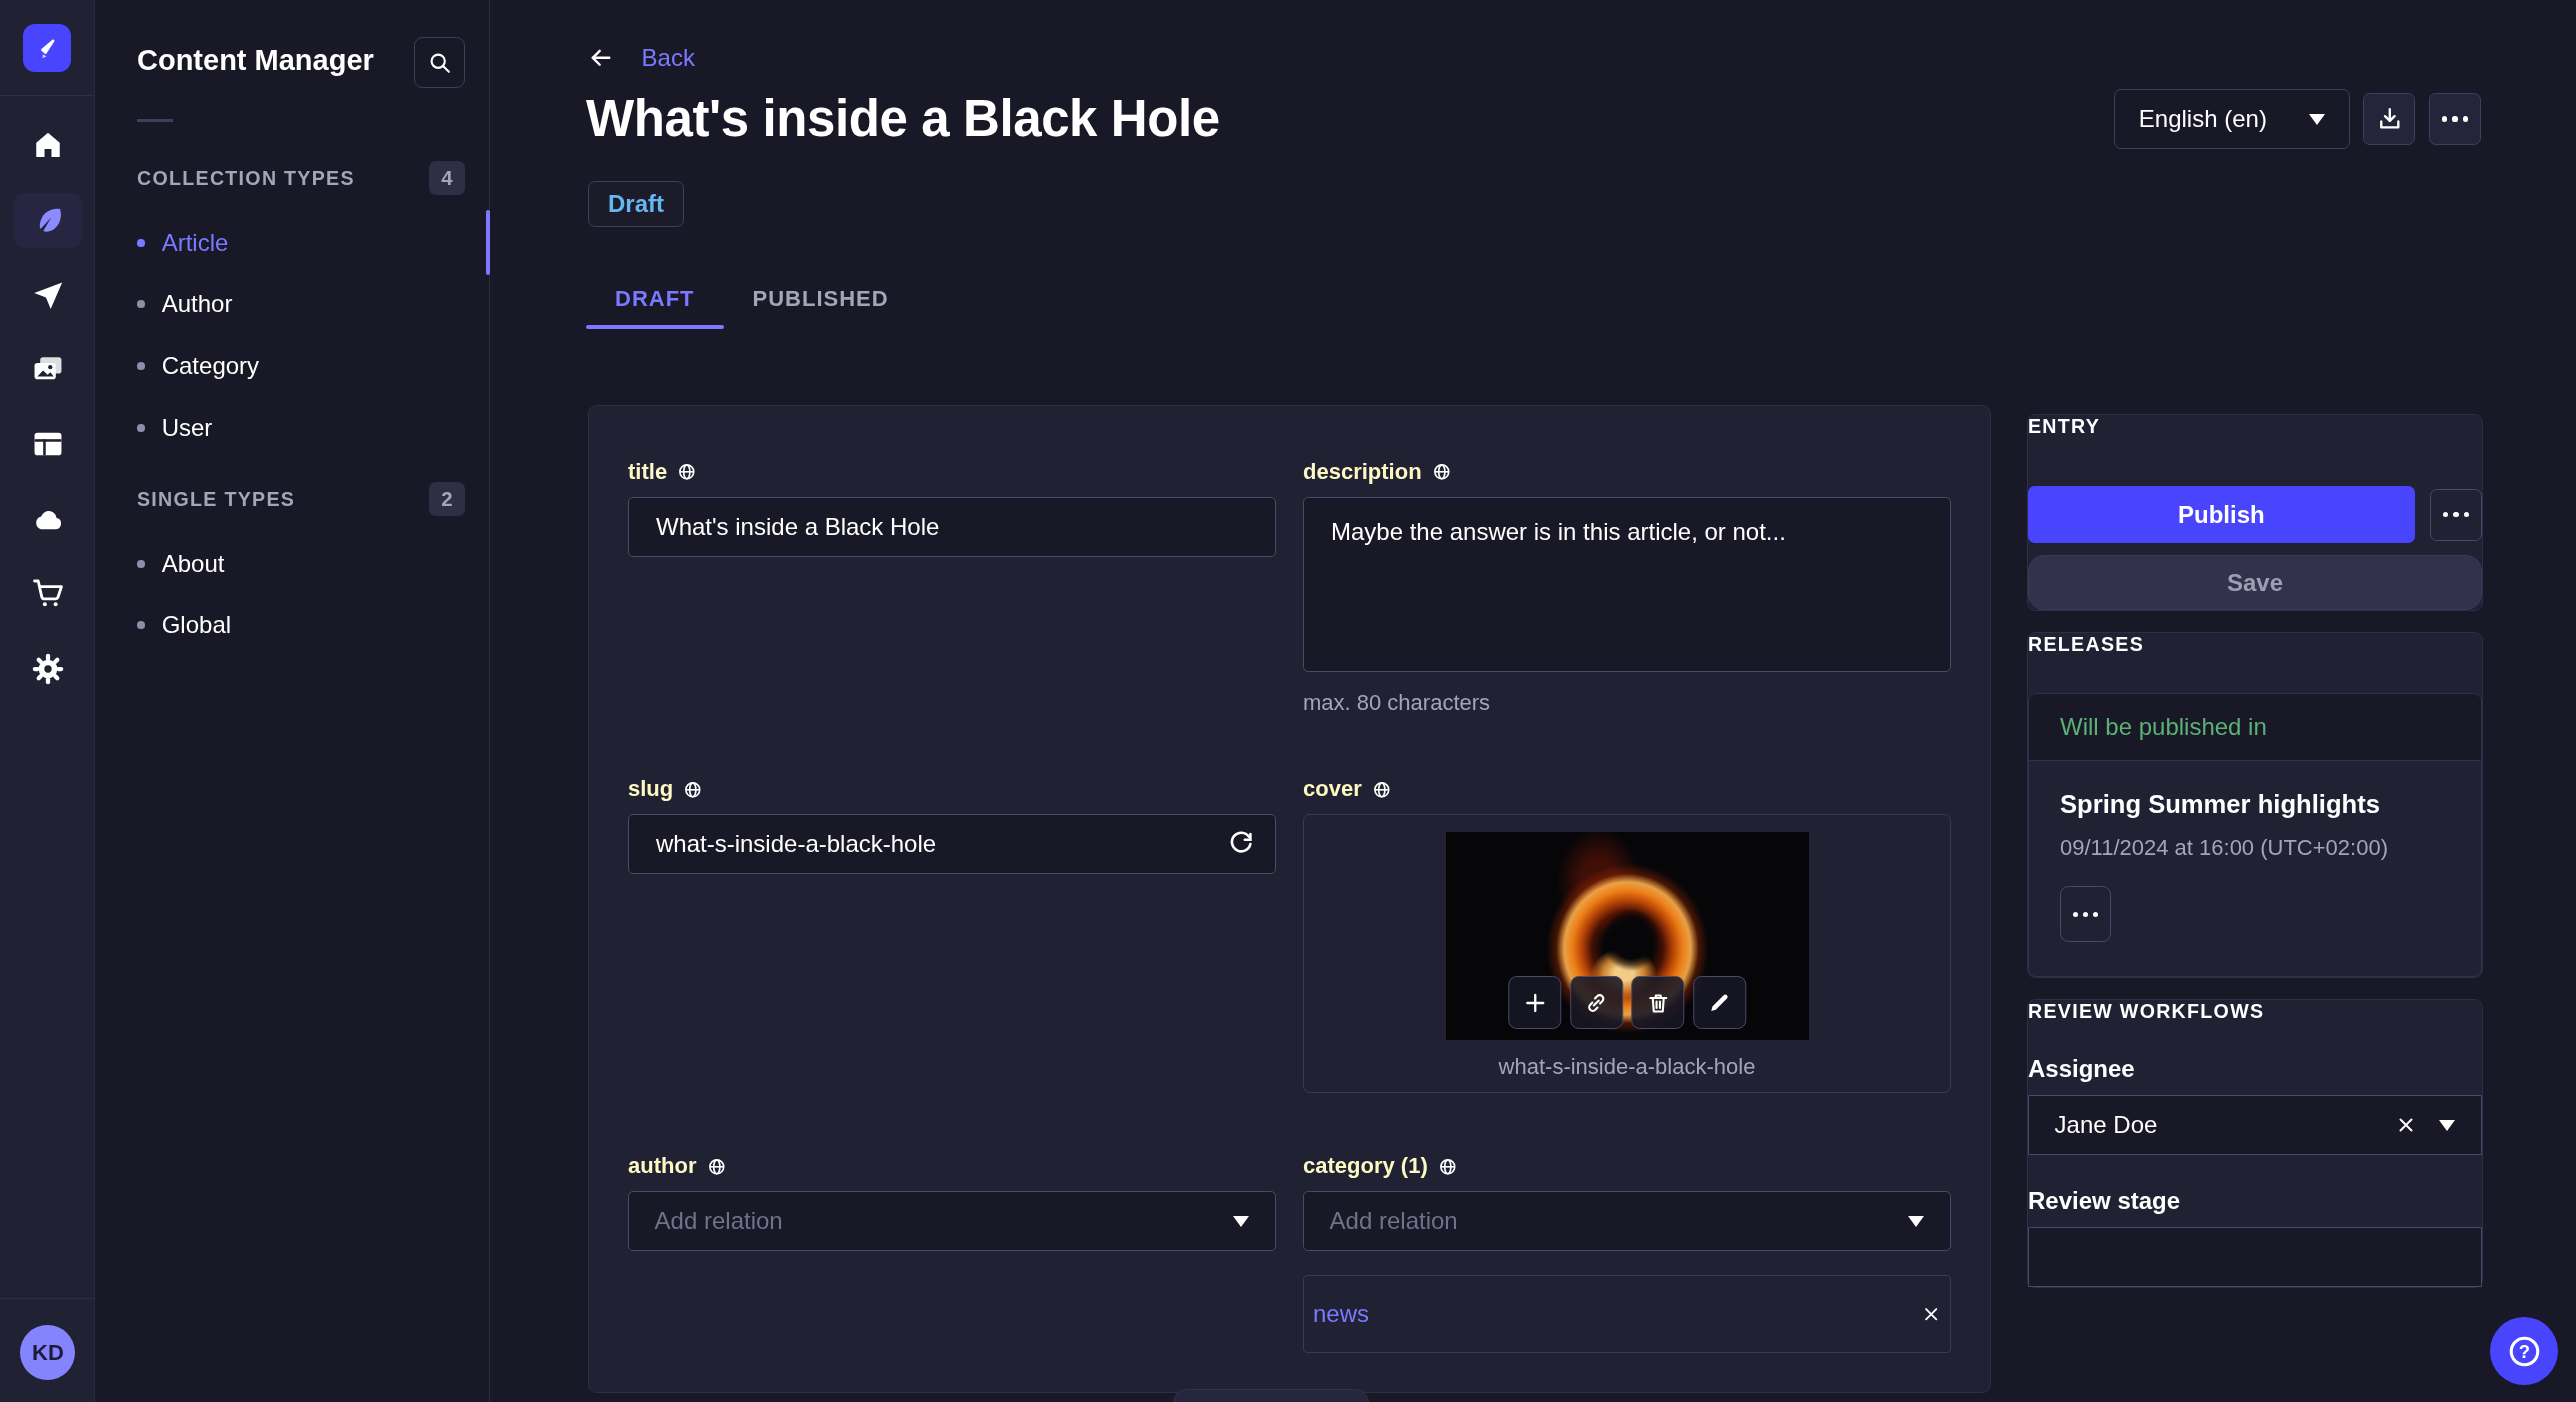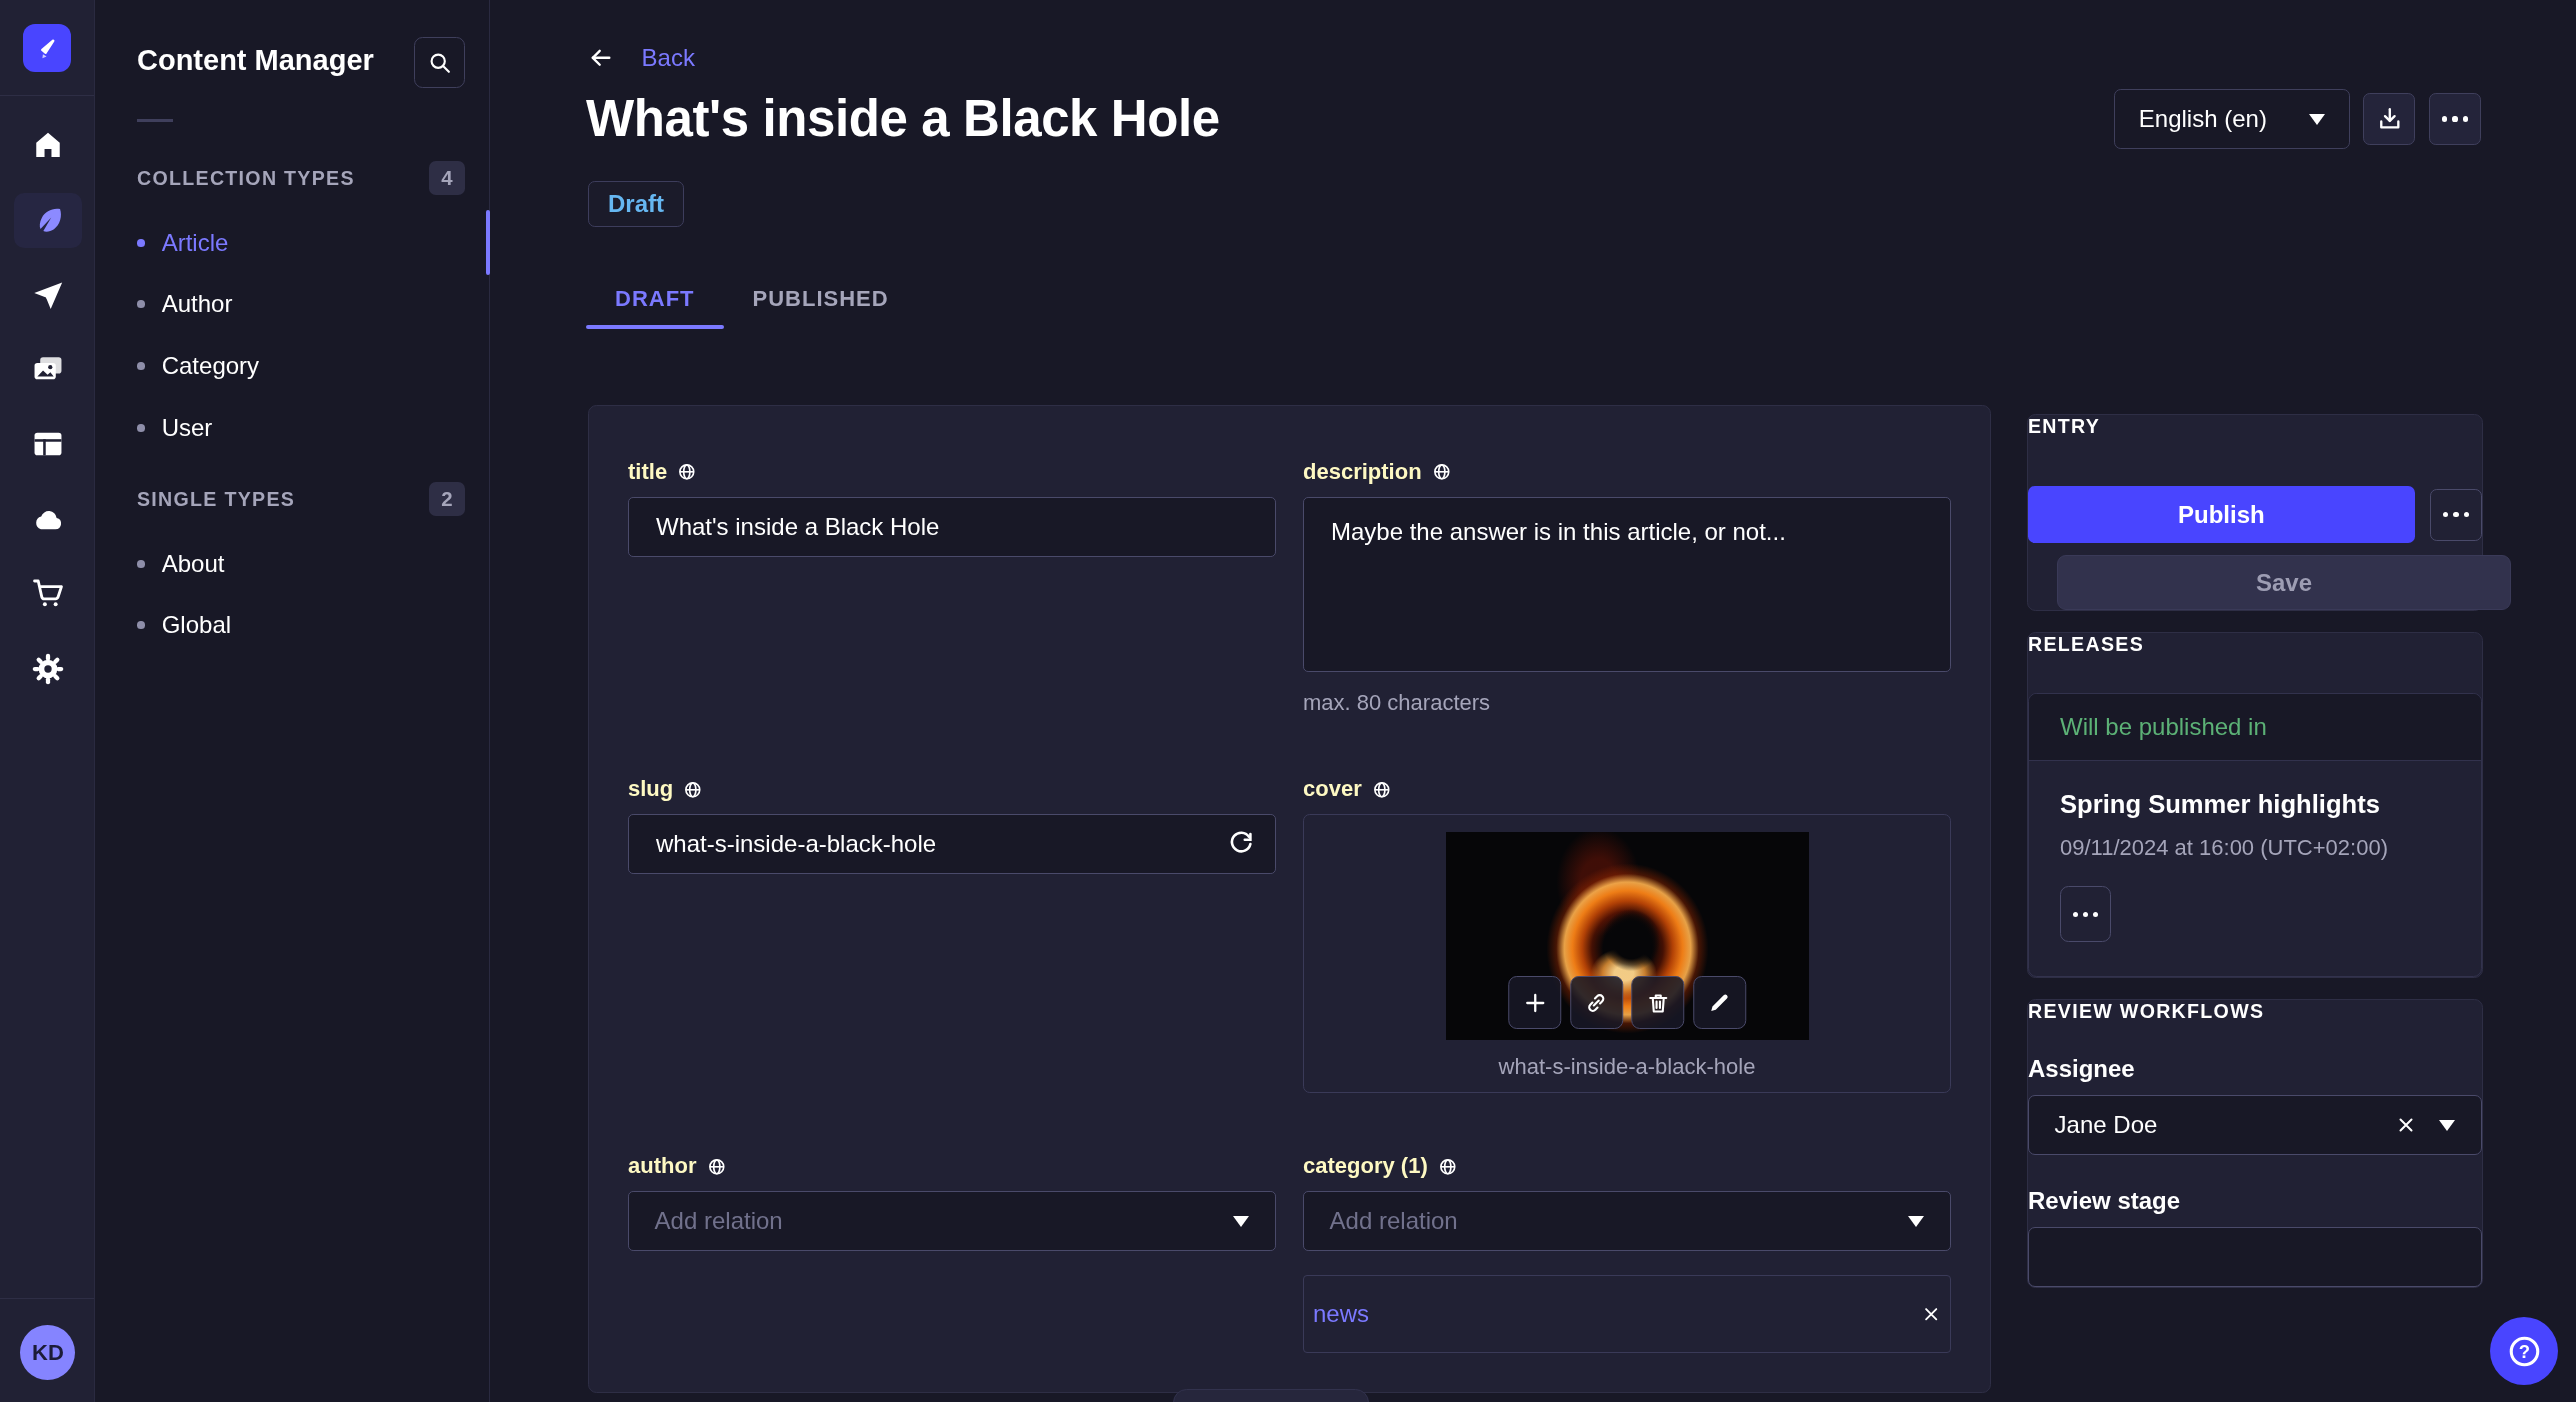--- a/index.html
+++ b/index.html
@@ -159,34 +159,34 @@
   .panel + .panel { margin-top: 21px; }
   .panel-title { font-size: 19.6px; font-weight: 700; letter-spacing: 1.3px; color: #fff; }
   .entry-actions { display: flex; align-items: center; gap: 15.3px; margin-top: 48px; }
   .btn-publish {
     flex: 1; height: 57px; background: #4945ff; border: none; border-radius: 6.8px;
     color: #fff; font-size: 24px; font-weight: 700; cursor: pointer; font-family: "Liberation Sans", sans-serif;
   }
   .btn-more { width: 52px; height: 52px; flex: none; border: 0.9px solid #4a4a6a; border-radius: 6.8px; background: transparent;
     display: flex; align-items: center; justify-content: center; cursor: pointer; }
   .btn-save {
-    width: 100%; height: 55px; margin-top: 12px; background: #32324d; border: 0.9px solid #3a3a58; border-radius: 9px;
-    color: #9d9db3; font-size: 24px; font-weight: 600; cursor: pointer; font-family: "Liberation Sans", sans-serif; margin-left: 29px;
+    width: 100%; height: 55px; margin-top: 12px; background: #32324d; border: 0.9px solid #3a3a58; border-radius: 16px;
+    color: #9d9db3; font-size: 24px; font-weight: 600; cursor: pointer; font-family: "Liberation Sans", sans-serif;
   }
   .release-card { margin-top: 37px; border: 0.9px solid #32324d; border-radius: 8.5px; overflow: hidden; }
   .release-head { background: #181826; padding: 19px 31px; border-bottom: 0.9px solid #32324d; }
   .release-status { color: #5cb176; font-size: 24px; }
   .release-body { padding: 29px 31px 34px; }
   .release-name { font-size: 25.6px; font-weight: 700; color: #fff; }
   .release-date { font-size: 22px; color: #a5a5ba; margin-top: 15.3px; }
   .release-more { margin-top: 25.6px; width: 51px; height: 56px; border: 0.9px solid #4a4a6a; border-radius: 8.5px; background: transparent;
     display: flex; align-items: center; justify-content: center; cursor: pointer; }
   .review-label { font-size: 24px; font-weight: 700; color: #fff; margin-top: 32px; margin-bottom: 12px; }
   .review-select {
-    width: 100%; height: 60px; background: #181826; border: 0.9px solid #4a4a6a; border-radius: 7px;
+    width: 100%; height: 60px; background: #181826; border: 0.9px solid #4a4a6a; border-radius: 1px;
     display: flex; padding: 0 25.6px; cursor: pointer;
   }
   .review-select .value { font-size: 24px; color: #fff; flex: 1; display: flex; align-items: center; gap: 15.3px; }
   .select-icons { display: flex; align-items: center; gap: 22px; }
 
   
   .bottom-pill {
     position: absolute; left: 1173px; top: 1389px; width: 196px; height: 55px;
     background: #26263c; border: 0.9px solid #32324d; border-radius: 13.6px; z-index: 5;
   }

